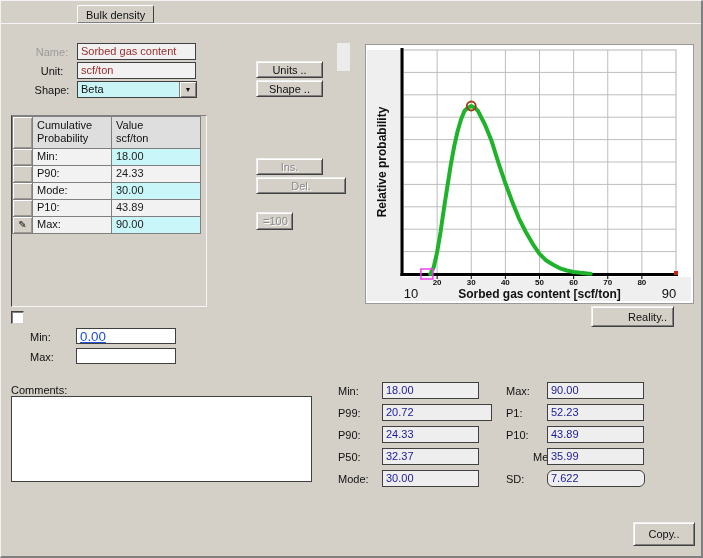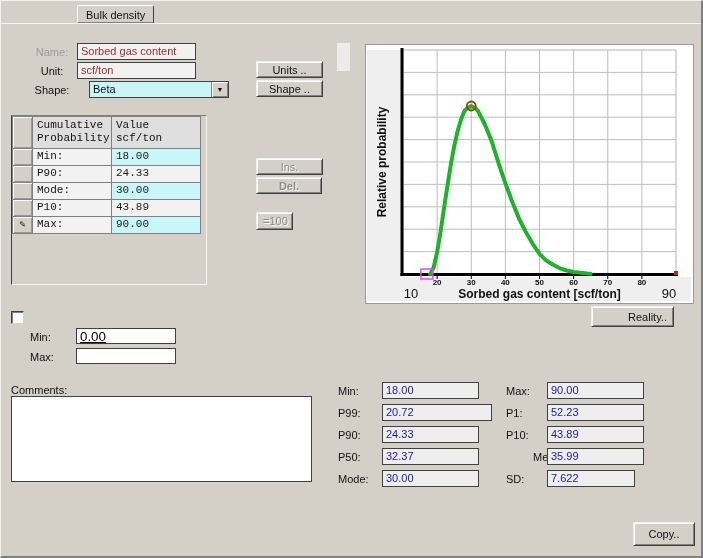--- a/index.html
+++ b/index.html
@@ -25,36 +25,36 @@
     box-shadow:inset 1px 1px 0 #fff, inset -1px -1px 0 #808080;
     font-family:inherit;font-size:11px;line-height:14px;padding-top:1px;cursor:pointer;color:#111;
   }
   .btn.disabled{color:#8a8a8a;text-shadow:1px 1px 0 #fff;cursor:default;}
   .field{
     position:absolute;box-sizing:border-box;border:1px solid #404040;
     padding:1px 3px;line-height:13px;white-space:nowrap;overflow:hidden;
   }
   .field.ro{background:#f1f1f1;color:#9a2d2d;}
   .field.stat{background:#eeeeee;color:#1a1a9c;}
-  .field.white{background:#ffffff;color:#000000;text-decoration:underline;}
+  .field.white{background:#ffffff;color:#1d4ed8;text-decoration:underline;}
   .lbl{position:absolute;white-space:nowrap;}
   .lbl.dim{color:#9a9a9a;}
   .rlabel{text-align:center;}
   
   .combo{position:absolute;box-sizing:border-box;border:1px solid #404040;background:#c9f5f7;}
   .combo .val{position:absolute;left:3px;top:1px;line-height:13px;}
   .combo .arrowbtn{
     position:absolute;right:0;top:0;bottom:0;width:16px;background:#d4d0c8;
     border-left:1px solid #808080;box-shadow:inset 1px 1px 0 #fff, inset -1px -1px 0 #808080;
     font-size:7px;text-align:center;line-height:15px;color:#111;cursor:pointer;
   }
   
   .tablectl{
-    position:absolute;left:10px;top:114px;width:196px;height:170px;box-sizing:border-box;
-    background:#d4d0c8;border:1px solid;border-color:#808080 #f5f5f5 #f5f5f5 #404040;font-family:Liberation Mono, monospace;
+    position:absolute;left:10px;top:114px;width:196px;height:192px;box-sizing:border-box;
+    background:#d4d0c8;border:1px solid;border-color:#808080 #f5f5f5 #f5f5f5 #404040;
   }
   .grid{position:absolute;left:0;top:0;display:grid;grid-template-columns:21px 79px 89px;grid-auto-rows:auto;}
   .gcell{box-sizing:border-box;border-right:1px solid #808080;border-bottom:1px solid #808080;padding:1px 4px;line-height:13px;}
   .ghead{background:#dedede;border-top:1px solid #808080;height:33px;padding-top:2px;}
   .ghead span{display:block;}
   .gsel{background:#d4d0c8;box-shadow:inset 1px 1px 0 #fff, inset -1px -1px 0 #9c9890;padding:0;text-align:center;height:17px;font-size:10px;line-height:16px;}
   .gsel.h{border-top:1px solid #808080;height:33px;}
   .glabel{background:#f2f2f2;height:17px;}
   .gval{height:17px;color:#1a1a1a;}
   .gval.cyan{background:#c9f7f9;}
@@ -83,21 +83,21 @@
   <div class="tabline"></div>
   <div class="tab inactive">Bulk density</div>
 
   <div class="lbl dim rlabel abs" style="left:30px;top:45px;width:42px;">Name:</div>
   <div class="field ro" style="left:76px;top:42px;width:119px;height:17px;">Sorbed gas content</div>
 
   <div class="lbl rlabel abs" style="left:30px;top:64px;width:42px;">Unit:</div>
   <div class="field ro" style="left:76px;top:61px;width:119px;height:17px;">scf/ton</div>
 
   <div class="lbl rlabel abs" style="left:30px;top:83px;width:42px;">Shape:</div>
-  <div class="combo" style="left:88px;top:80px;width:140px;height:17px;padding-left:32px;">
+  <div class="combo" style="left:76px;top:80px;width:120px;height:17px;padding-left:32px;">
     <span class="val">Beta</span>
     <span class="arrowbtn">▼</span>
   </div>
 
   <button class="btn" style="left:255px;top:60px;width:67px;height:17px;">Units ..</button>
   <button class="btn" style="left:255px;top:79px;width:67px;height:17px;">Shape ..</button>
 
   <div class="smallrect"></div>
 
   <div class="tablectl">
@@ -128,21 +128,21 @@
       <div class="gcell glabel">P10:</div>
       <div class="gcell gval plain">43.89</div>
 
       <div class="gcell gsel" style="border-left:1px solid #808080;">✎</div>
       <div class="gcell glabel">Max:</div>
       <div class="gcell gval cyan">90.00</div>
     </div>
   </div>
 
   <button class="btn disabled" style="left:255px;top:157px;width:67px;height:17px;">Ins.</button>
-  <button class="btn disabled" style="left:255px;top:176px;width:66px;height:17px;font-weight:bold;">Del.</button>
+  <button class="btn disabled" style="left:255px;top:176px;width:90px;height:17px;">Del.</button>
   <button class="btn disabled" style="left:255px;top:211px;width:37px;height:18px;">=100</button>
 
   <span class="checkbox" style="left:10px;top:310px;"></span>
   <div class="lbl abs" style="left:29px;top:326px;margin-left:47px;">Clip</div>
   <div class="lbl abs" style="left:29px;top:330px;">Min:</div>
   <input class="field white" style="left: 75px; top: 327px; width: 100px; height: 16px;" value="0.00">
   <div class="lbl abs" style="left:29px;top:350px;">Max:</div>
   <input class="field white" style="left: 75px; top: 347px; width: 100px; height: 16px;" value="">
 
   <div class="lbl abs" style="left:10px;top:383px;">Comments:</div>
@@ -161,21 +161,21 @@
 
   <div class="lbl abs" style="left:505px;top:384px;">Max:</div>
   <div class="field stat" style="left:546px;top:381px;width:97px;height:17px;">90.00</div>
   <div class="lbl abs" style="left:505px;top:406px;">P1:</div>
   <div class="field stat" style="left:546px;top:403px;width:97px;height:17px;">52.23</div>
   <div class="lbl abs" style="left:505px;top:428px;">P10:</div>
   <div class="field stat" style="left:546px;top:425px;width:97px;height:17px;">43.89</div>
   <div class="lbl abs" style="left:532px;top:450px;">Mean:</div>
   <div class="field stat" style="left:546px;top:447px;width:97px;height:17px;">35.99</div>
   <div class="lbl abs" style="left:505px;top:472px;">SD:</div>
-  <div class="field stat" style="left:546px;top:469px;width:88px;height:17px;">7.622</div>
+  <div class="field stat" style="left:546px;top:469px;width:98px;height:17px;border-radius:6px;">7.622</div>
 
   <div class="chartpanel">
     <svg width="327" height="258" viewBox="0 0 327 258">
         <rect x="1" y="5" width="34" height="250" fill="#efefef"></rect>
         <rect x="1" y="232" width="324" height="24" fill="#efefef"></rect>
         <rect x="37" y="5" width="273" height="224" fill="#ffffff" stroke="#b4b4b4"></rect>
         <line x1="71.125" y1="5" x2="71.125" y2="229" stroke="#bdbdbd"></line>
         <line x1="105.25" y1="5" x2="105.25" y2="229" stroke="#bdbdbd"></line>
         <line x1="139.375" y1="5" x2="139.375" y2="229" stroke="#bdbdbd"></line>
         <line x1="173.5" y1="5" x2="173.5" y2="229" stroke="#bdbdbd"></line>

